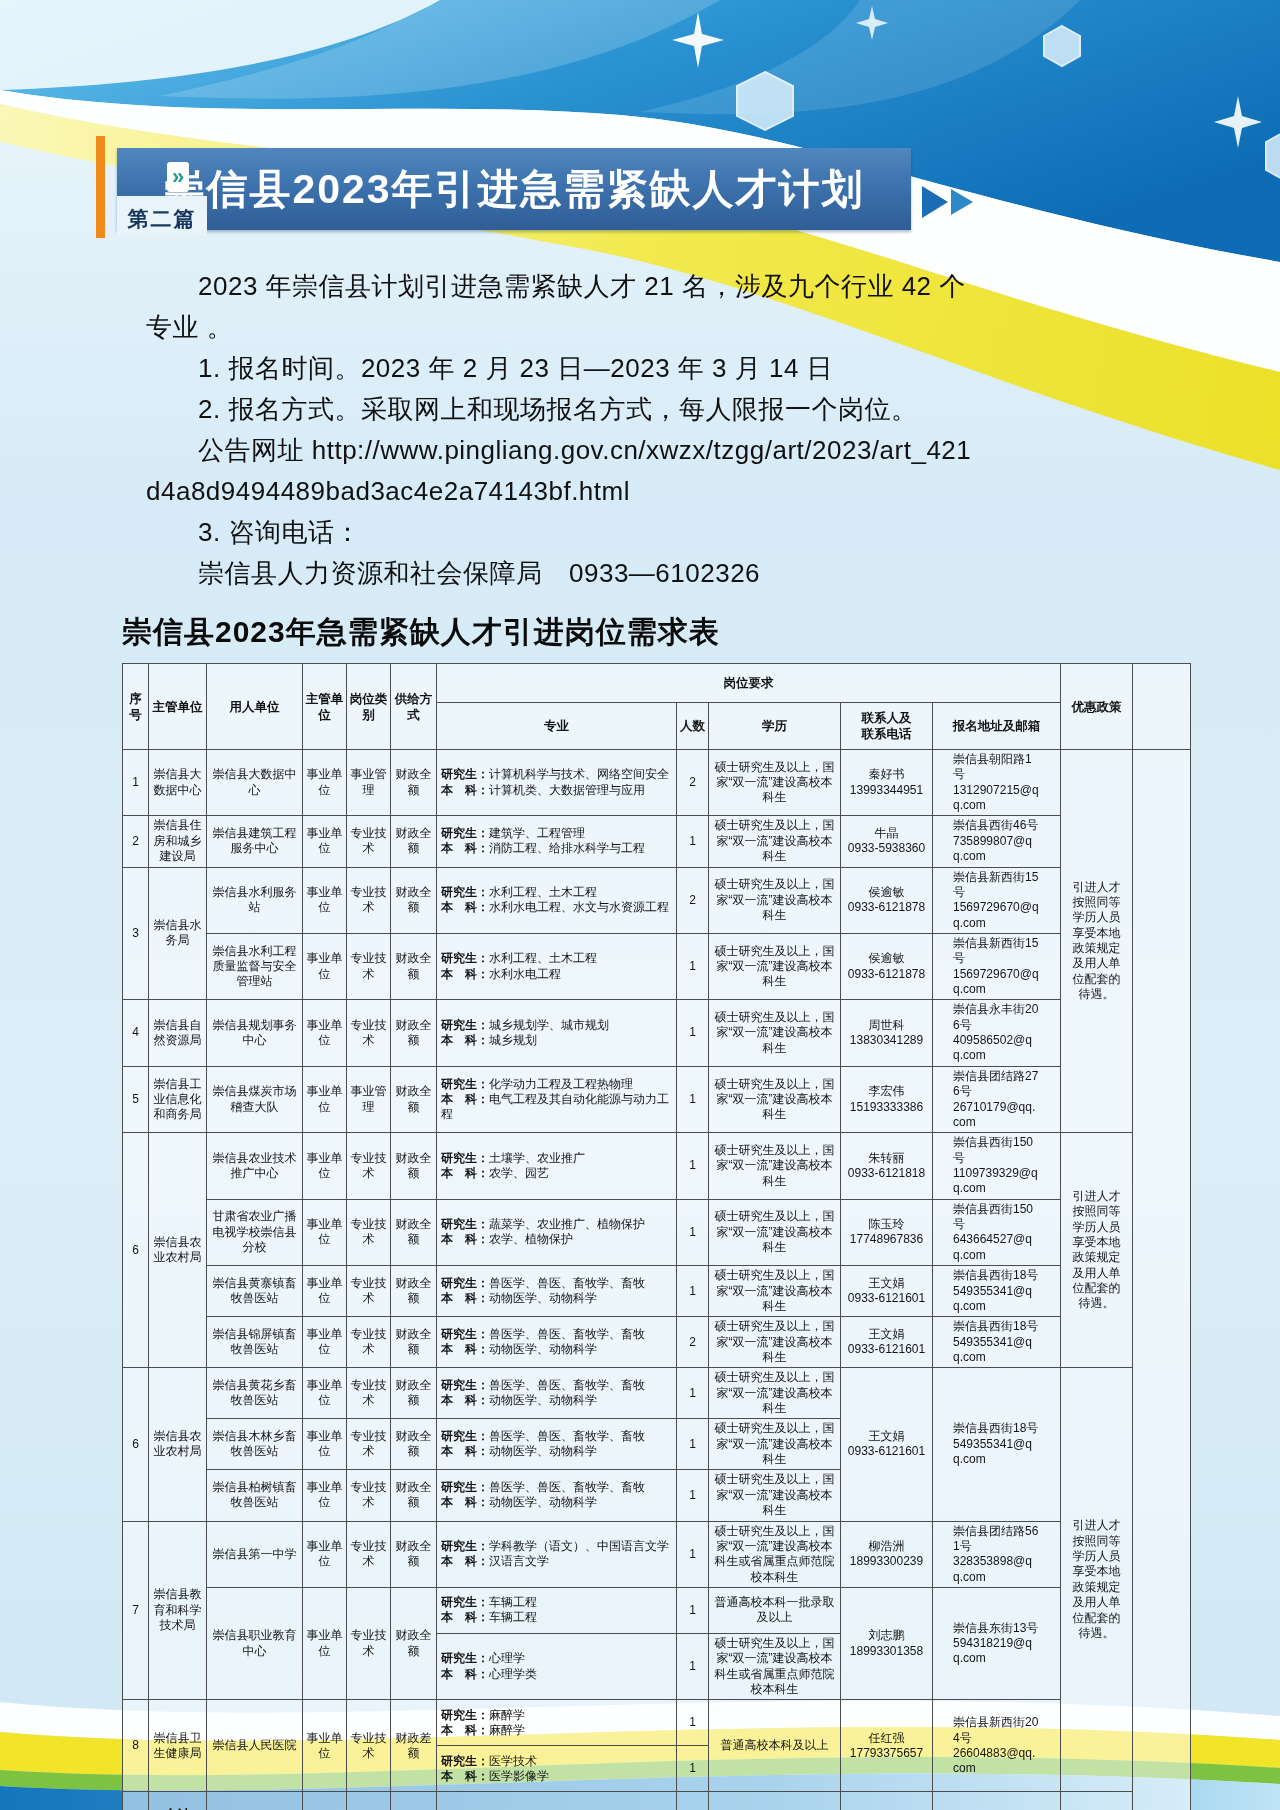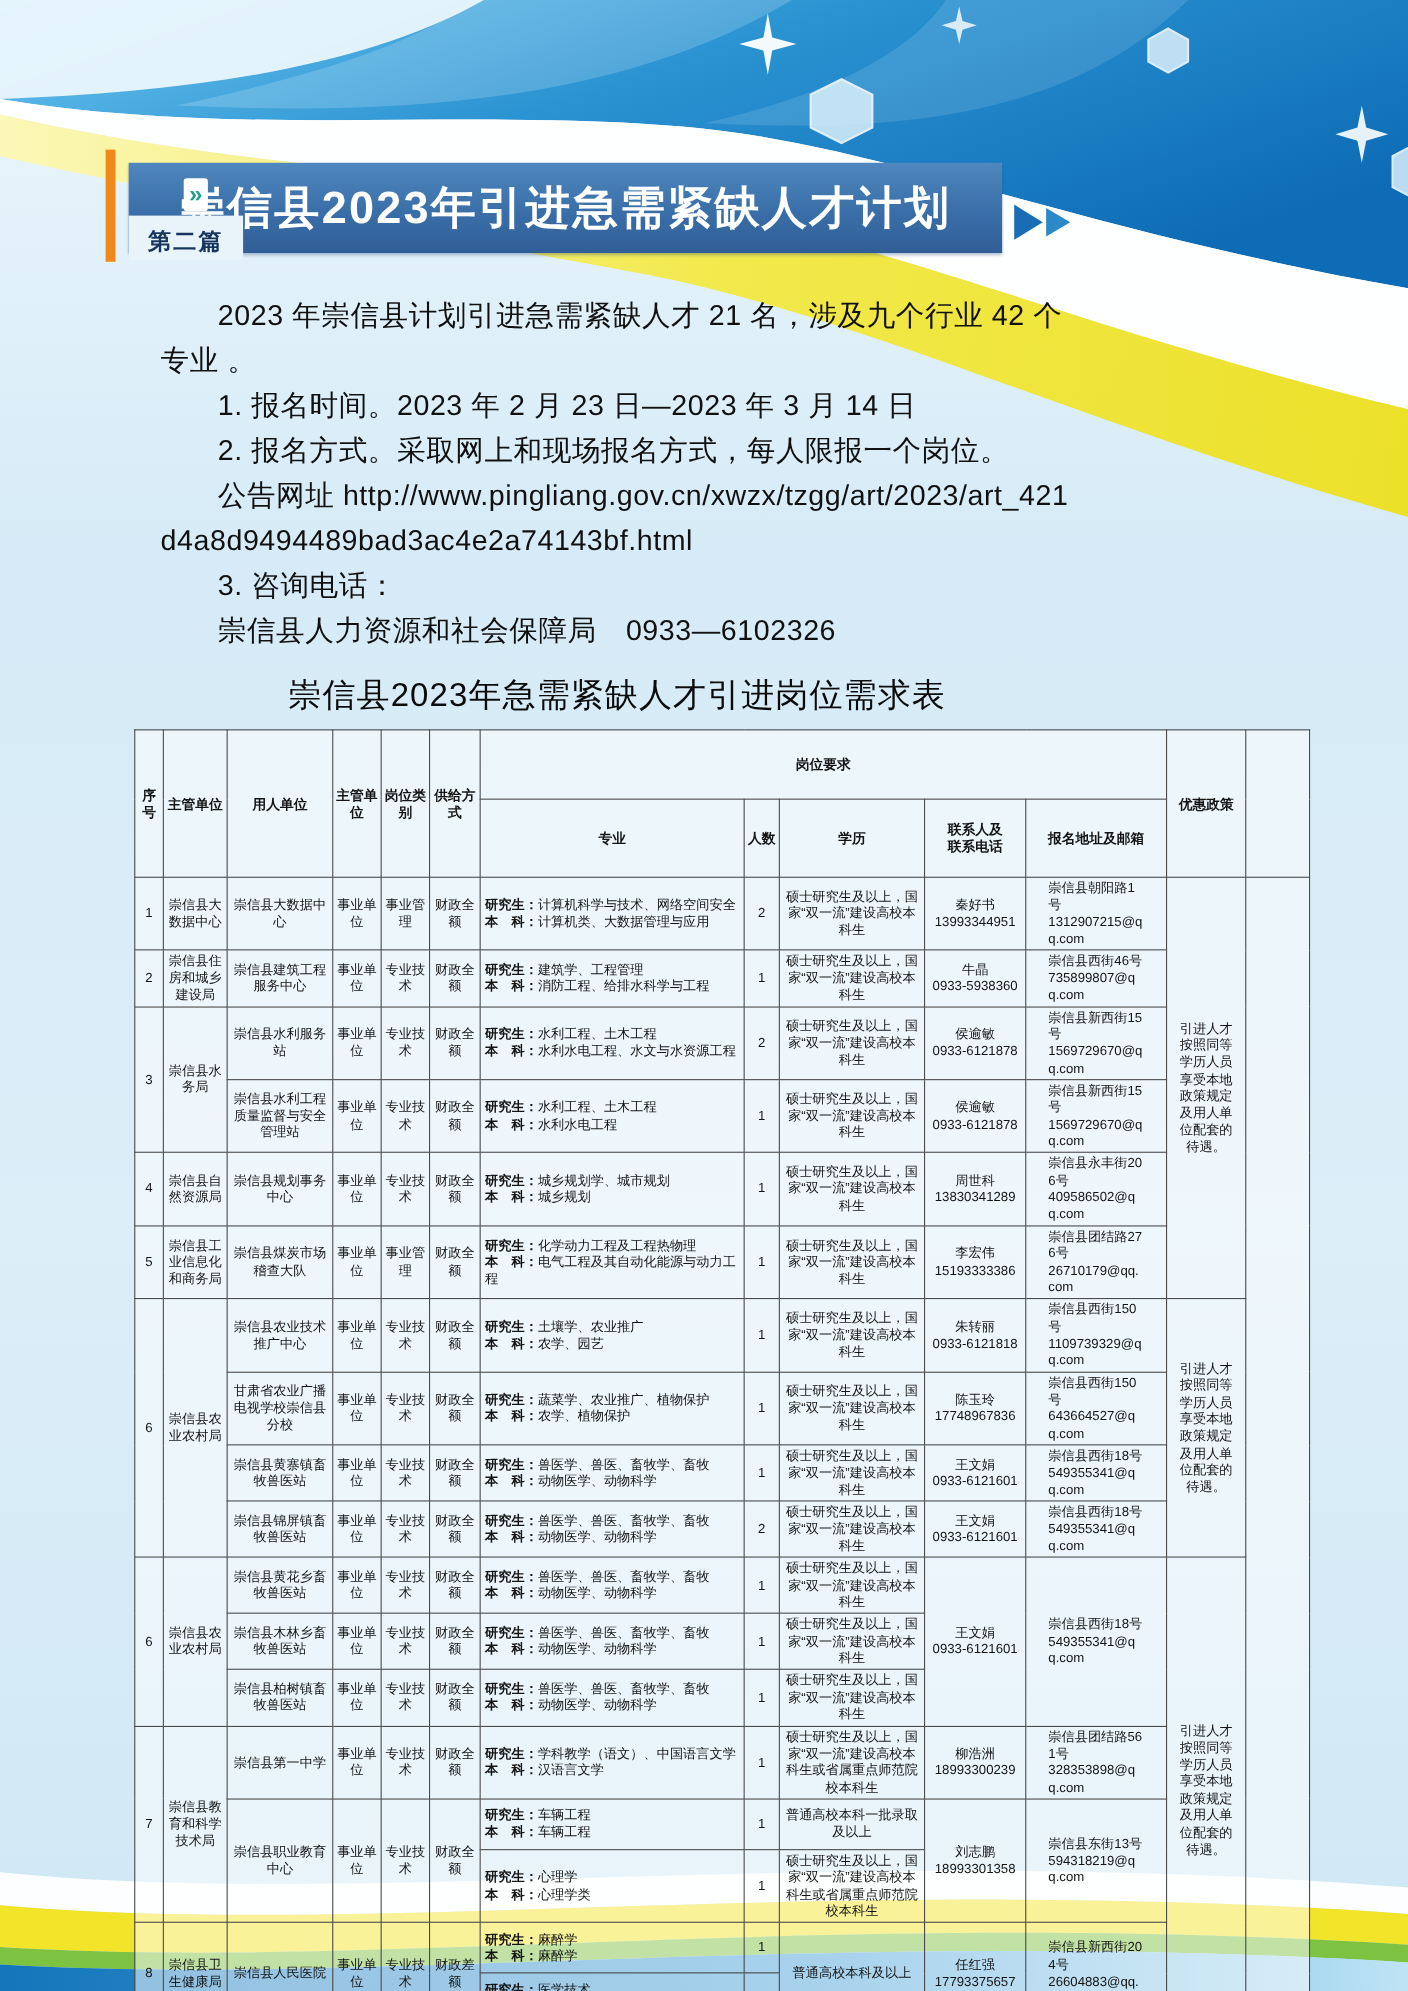--- a/index.html
+++ b/index.html
@@ -13,41 +13,41 @@
 
   
   .banner-wrap{position:relative;height:104px;margin-top:136px;}
   .accent-bar{position:absolute;left:96px;top:0;width:9px;height:102px;background:var(--accent-orange,#ef8a1a);}
   .banner{position:absolute;left:117px;top:12px;width:794px;height:82px;
           background:linear-gradient(180deg,#4f87be 0%,#3a6ea8 55%,#305e96 100%);
           display:flex;align-items:center;justify-content:center;box-shadow:0 2px 3px rgba(20,60,110,.35);}
   .banner-title{color:#fff;font-size:41px;font-weight:bold;letter-spacing:2px;white-space:nowrap;}
   .chevron-box{position:absolute;left:50px;top:14px;width:22px;height:30px;background:#fff;border-radius:3px;
                color:#1f9e8e;font-weight:bold;font-size:22px;display:flex;align-items:center;justify-content:center;}
-  .notch{position:absolute;left:0;bottom:-6px;width:104px;height:40px;background:#e9f3fa;
+  .notch{position:absolute;left:0;bottom:-6px;width:90px;height:40px;background:#e9f3fa;
          display:flex;align-items:flex-end;justify-content:center;padding-bottom:3px;box-sizing:border-box;}
   .notch span{color:#17365e;font-weight:bold;font-size:21px;letter-spacing:2px;white-space:nowrap;}
   .arrows{position:absolute;left:922px;top:50px;display:flex;align-items:center;}
   .tri{width:0;height:0;border-top:16px solid transparent;border-bottom:16px solid transparent;
        border-left:26px solid var(--arrow-blue,#1a6db4);display:inline-block;}
   .tri-2{border-top-width:13px;border-bottom-width:13px;border-left-width:22px;border-left-color:#2c88c6;margin-left:3px;}
 
   
   .intro{margin:26px 0 0 146px;width:880px;}
   .intro p{margin:0;font-size:26px;line-height:41px;letter-spacing:.5px;}
   .intro p.indent{text-indent:52px;}
 
   
-  .table-title{margin:18px 0 10px 122px;width:1068px;box-sizing:border-box;text-align:center;padding-right:190px;
-               font-size:30px;font-weight:normal;letter-spacing:1px;color:#0c0c0c;}
+  .table-title{margin:18px 0 10px 122px;width:1068px;box-sizing:border-box;text-align:left;padding-right:190px;
+               font-size:30px;font-weight:bold;letter-spacing:1px;color:#0c0c0c;}
   table.positions{margin-left:122px;width:1068px;border-collapse:collapse;table-layout:fixed;}
   .positions th,.positions td{border:1px solid var(--table-border,#4c4c4c);font-size:12px;line-height:1.28;
                padding:2px 3px;text-align:center;vertical-align:middle;background:rgba(255,255,255,.52);color:#141414;
                word-break:break-all;}
-  .positions th{font-weight:bold;font-size:12.5px;white-space:pre-line;padding:16px 2px;}
+  .positions th{font-weight:bold;font-size:12.5px;white-space:pre-line;padding:4px 2px;}
   .positions thead tr:first-child th{height:30px;}
   .positions thead tr:last-child th{height:38px;}
   .positions td.col-specialty{text-align:left;padding:2px 4px;}
   .positions td.col-address{text-align:left;padding:2px 20px;}
   .positions td.col-policy{text-align:center;padding:19px 6px;vertical-align:middle;}
   .positions td b{font-weight:bold;}
   .positions td.bold{font-weight:bold;font-size:13px;}
   .positions tbody tr{height:46px;}
 </style>
 </head>

